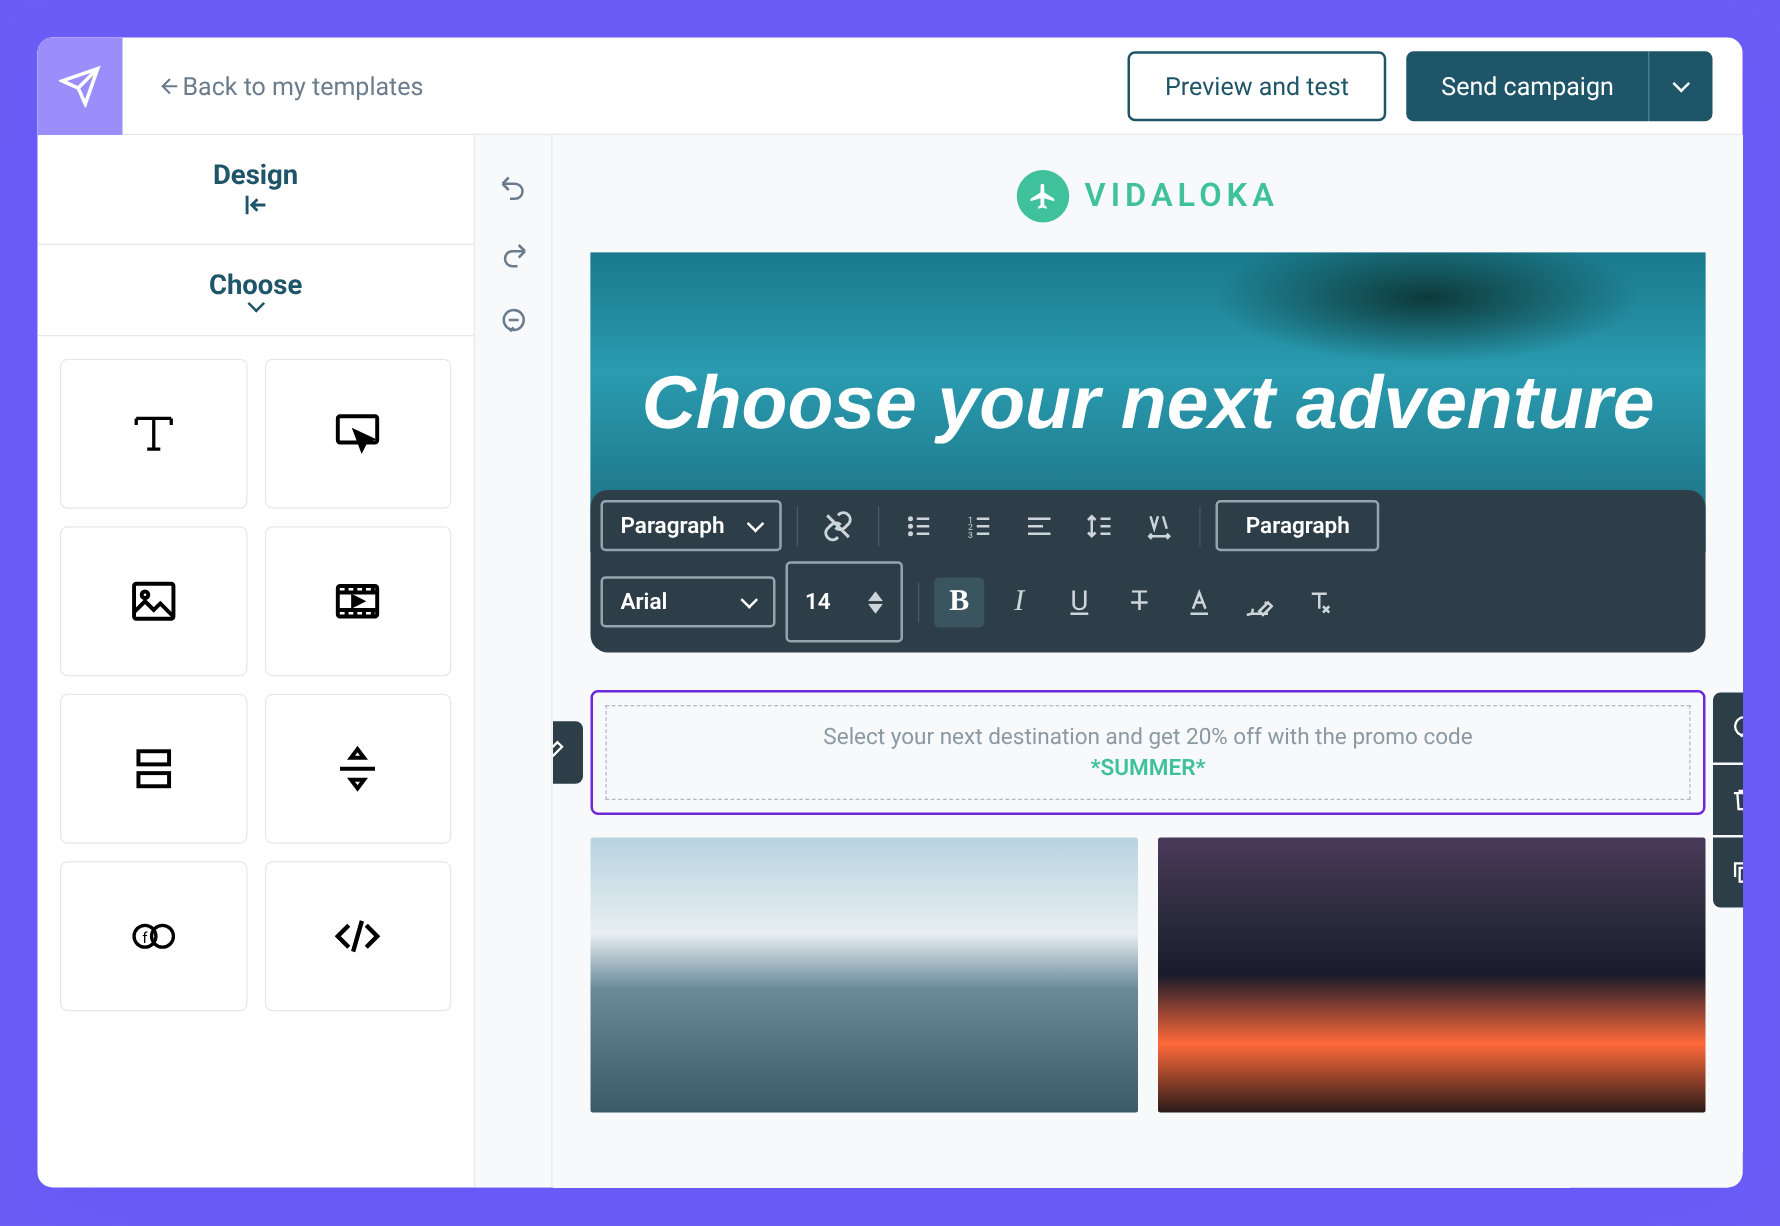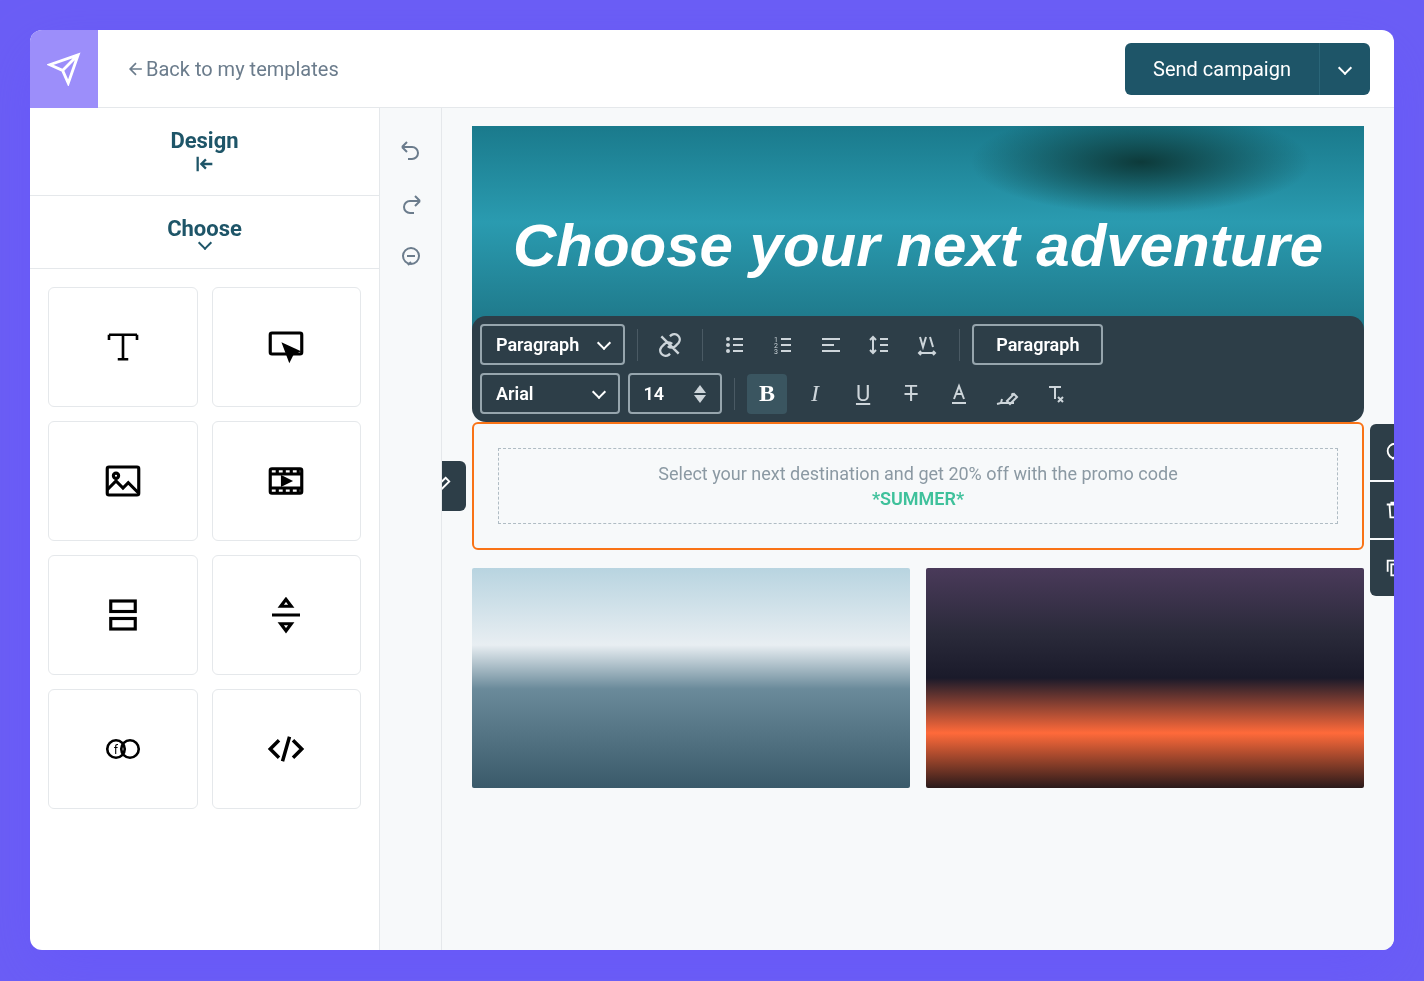--- a/index.html
+++ b/index.html
@@ -25,28 +25,28 @@
 .brand-row { display:flex; align-items:center; justify-content:center; gap:12px; padding:10px 0 24px; }
 .brand-circ { width:42px; height:42px; border-radius:50%; background:#3fc19b; display:flex; align-items:center; justify-content:center; }
 .brand-name { color:#3fc19b; font-size:26px; font-weight:600; letter-spacing:4px; }
 .hero { height:240px; background:linear-gradient(180deg,#1a7a8c 0%,#2a9bb0 50%,#1a7a8c 100%); display:flex; align-items:center; justify-content:center; position:relative; overflow:hidden; }
 .hero-img { position:absolute; inset:0; background:radial-gradient(ellipse at 75% 15%,#0d3a3a 0%,transparent 18%),linear-gradient(180deg,#1a7a8c 0%,#2a9bb0 40%,#1a6a7a 100%); }
 .hero-txt { position:relative; color:#fff; font-size:60px; font-style:italic; font-weight:700; font-family:Liberation Sans, sans-serif; text-align:center; line-height:1.2; }
 .rte { margin-top:-50px; background:#2d3e48; border-radius:14px; padding:8px; position:relative; z-index:2; }
 .rte-row { display:flex; gap:8px; align-items:center; }
 .rte-row + .rte-row { margin-top:8px; }
 .rte-sel { background:#2d3e48; border:2px solid #96a5ad; color:#fff; padding:8px 14px; border-radius:4px; font-size:18px; font-weight:600; display:flex; align-items:center; gap:20px; cursor:pointer; }
-.rte-num { background:#2d3e48; border:2px solid #96a5ad; color:#fff; padding:8px 14px; border-radius:4px; font-size:18px; font-weight:600; display:flex; align-items:center; gap:30px; cursor:pointer; }
+.rte-num { background:#2d3e48; border:2px solid #96a5ad; color:#fff; padding:20px 14px; border-radius:4px; font-size:18px; font-weight:600; display:flex; align-items:center; gap:30px; cursor:pointer; }
 .rte-icn { width:40px; height:40px; display:flex; align-items:center; justify-content:center; color:#cdd5da; cursor:pointer; border-radius:4px; }
 .rte-icn.active { background:#3a5560; color:#fff; }
 .rte-btn { border:2px solid #96a5ad; color:#fff; padding:8px 22px; border-radius:4px; font-size:18px; font-weight:600; cursor:pointer; }
 .spacer { width:1px; height:32px; background:#4a5a64; margin:0 4px; }
 .num-arrows { display:flex; flex-direction:column; gap:2px; }
 .num-arrows svg { width:12px; height:8px; }
-.edit-block { border:2px solid #f97316; border-radius:6px; margin-top:0; padding:24px; position:relative; }
+.edit-block { border:2px solid #6d28d9; border-radius:6px; margin-top:30px; padding:10px; position:relative; }
 .edit-inner { border:1px dashed #b0bcc4; padding:14px; text-align:center; }
 .edit-line1 { color:#8b99a3; font-size:18px; }
 .edit-line2 { color:#3fc19b; font-size:18px; font-weight:600; margin-top:4px; }
 .float-edit { position:absolute; left:-58px; top:50%; transform:translateY(-50%); width:50px; height:50px; background:#2d3e48; border-radius:6px; display:flex; align-items:center; justify-content:center; color:#fff; cursor:pointer; }
 .float-tools { position:absolute; right:-58px; top:0; display:flex; flex-direction:column; gap:2px; }
 .float-tool { width:50px; height:56px; background:#2d3e48; display:flex; align-items:center; justify-content:center; color:#fff; cursor:pointer; }
 .float-tool:first-child { border-radius:6px 6px 0 0; }
 .float-tool:last-child { border-radius:0 0 6px 6px; }
 .img-row { display:flex; gap:16px; margin-top:18px; }
 .img-card { flex:1; height:220px; border-radius:2px; }
@@ -66,20 +66,21 @@
           <path d="M22 2L11 13M22 2l-7 20-4-9-9-4 20-7z"></path>
         </svg>
     </div>
     <div class="back-link">
       <svg width="20" height="20" viewBox="0 0 24 24" fill="none" stroke="currentColor" stroke-width="2">
           <path d="M19 12H5M12 19l-7-7 7-7"></path>
         </svg>
       <span>Back to my templates</span>
     </div>
     <div class="header-actions">
+      <button class="btn-preview">Preview and test</button>
       <div class="btn-send-group">
         <button class="btn-send">Send campaign</button>
         <button class="btn-send-dd"><span class="chev down" style="border-color:#fff"></span></button>
       </div>
     </div>
   </div>
 
   <div class="body">
     <div class="sidebar">
       <div class="panel-hdr">
@@ -157,20 +158,28 @@
         </div>
       <div class="mid-btn">
           <svg width="24" height="24" viewBox="0 0 24 24" fill="none" stroke="currentColor" stroke-width="2">
             <circle cx="12" cy="11" r="8"></circle>
             <path d="M8 11h8M9 20l3-3"></path>
           </svg>
         </div>
     </div>
 
     <div class="canvas">
+      <div class="brand-row">
+        <div class="brand-circ">
+          <svg width="24" height="24" viewBox="0 0 24 24" fill="#fff">
+              <path d="M21 16v-2l-8-5V3.5a1.5 1.5 0 00-3 0V9l-8 5v2l8-2.5V19l-2 1.5V22l3.5-1 3.5 1v-1.5L13 19v-5.5l8 2.5z"></path>
+            </svg>
+        </div>
+        <div class="brand-name">VIDALOKA</div>
+      </div>
 
       <div class="hero">
         <div class="hero-img"></div>
         <div class="hero-txt">Choose your next adventure</div>
       </div>
 
       <div class="rte">
         <div class="rte-row">
           <div class="rte-sel">
               <span>Paragraph</span>

